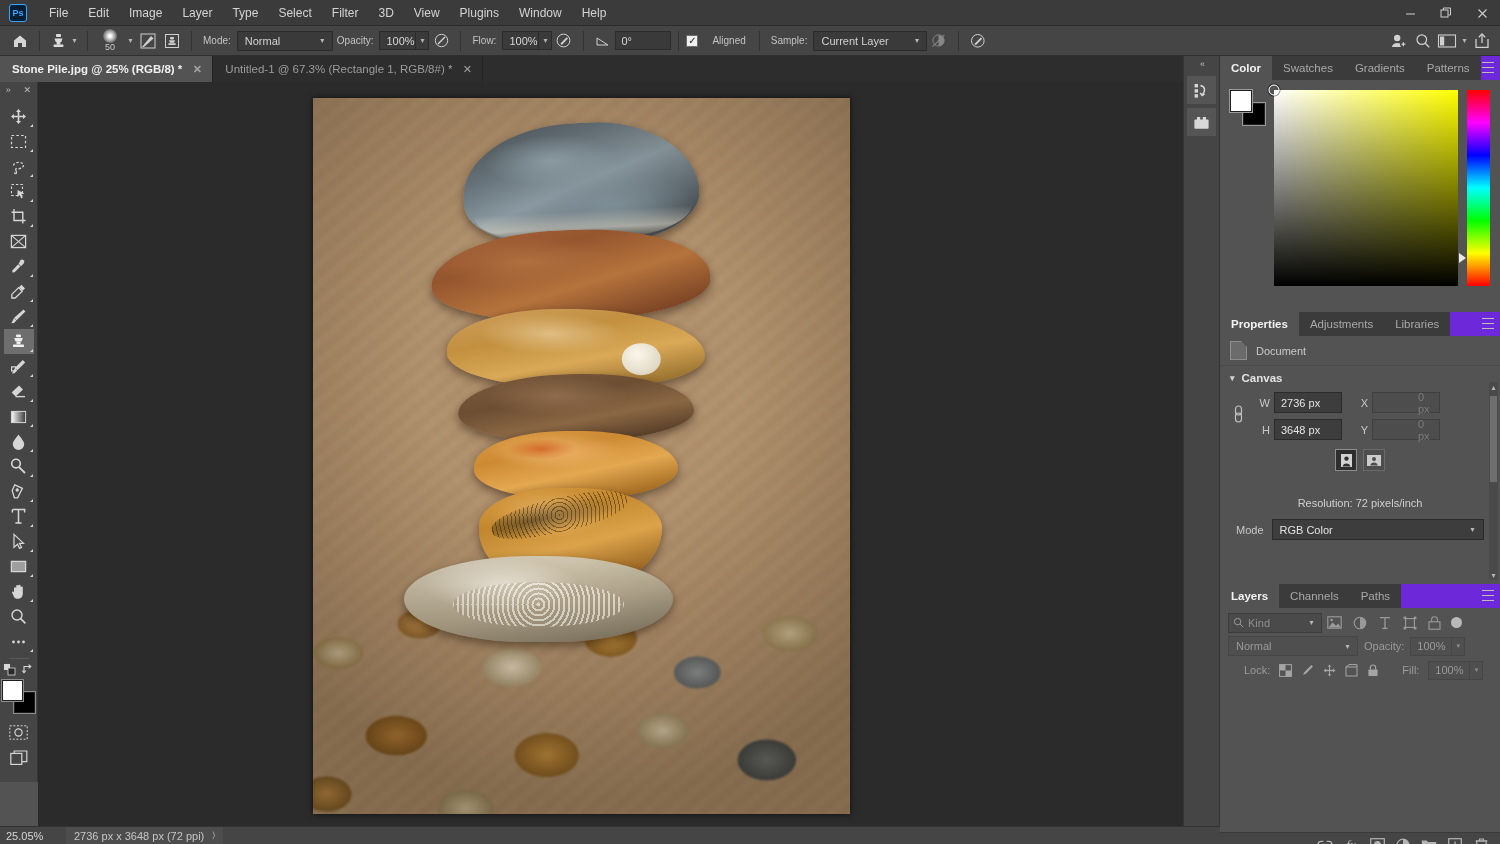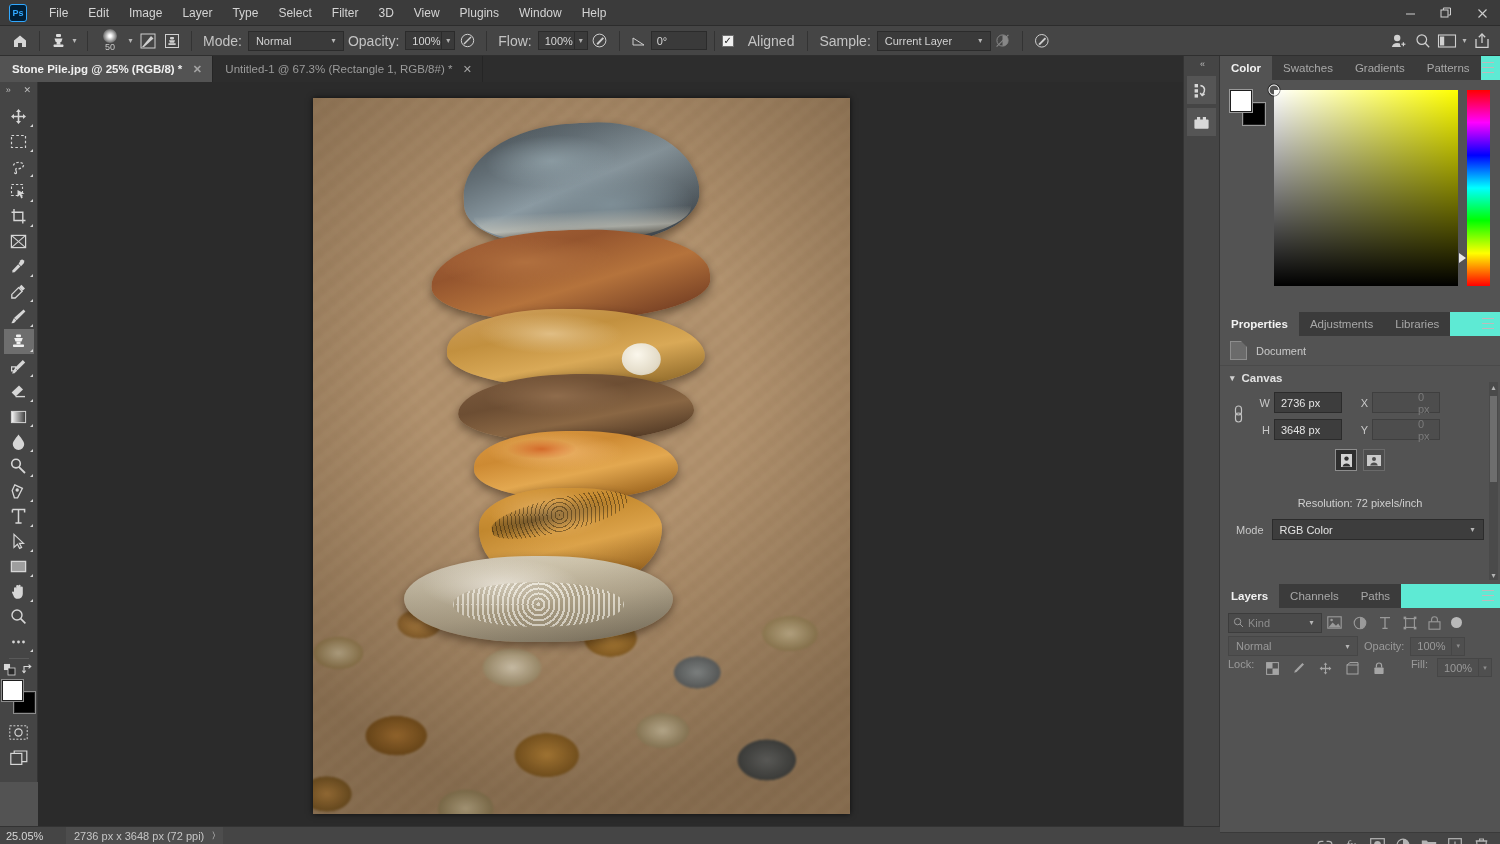--- a/index.html
+++ b/index.html
@@ -40,21 +40,21 @@
   .optionsbar {
     position: absolute; left: 0; top: 26px; width: 1500px; height: 30px;
     background: #454545; border-bottom: 1px solid #2f2f2f;
     display: flex; align-items: center;
   }
   .ob-sep { width: 1px; height: 20px; background: #333; margin: 0 7px; }
   .ob-icon {
     width: 24px; height: 22px; display: flex; align-items: center; justify-content: center;
     color: #d0d0d0;
   }
-  .ob-label { font-size: 14px; color: #c3c3c3; margin: 0 6px 0 4px; white-space: nowrap; }
+  .ob-label { font-size: 10px; color: #c3c3c3; margin: 0 6px 0 4px; white-space: nowrap; }
   .ob-tool-preset {
     display: flex; align-items: center; height: 22px;
   }
   .tool-thumb {
     width: 22px; height: 22px; display: flex; align-items: center; justify-content: center;
     color: #dcdcdc;
   }
   .caret {
     width: 11px; text-align: center; color: #b6b6b6; font-size: 8px;
   }
@@ -309,21 +309,21 @@
   .rail-btn {
     width: 29px; height: 28px; margin: 4px auto 0 auto; background: #555;
     display: flex; align-items: center; justify-content: center; color: #d8d8d8;
   }
 
   .rightpanel {
     position: absolute; right: 0; top: 56px; width: 280px; height: 788px;
     background: #454545;
   }
   .panel-tabs {
-    display: flex; align-items: stretch; height: 24px; background: #5eead4;
+    display: flex; align-items: stretch; height: 24px; background: #6d28d9;
     position: relative;
   }
   .ptab {
     padding: 0 11px; height: 24px; line-height: 24px; font-size: 11.5px;
     color: #a8a8a8; background: #3b3b3b; white-space: nowrap;
   }
   .ptab.active { background: #535353; color: #f2f2f2; font-weight: bold; }
   .panel-menu {
     position: absolute; right: 6px; top: 6px; width: 12px; height: 11px;
     display: flex; flex-direction: column; justify-content: space-between;
@@ -422,21 +422,21 @@
     display: flex; align-items: center; justify-content: space-between; padding: 0 4px 0 7px;
     color: #9a9a9a; font-size: 11px;
   }
   .opa-label { font-size: 11px; color: #9a9a9a; }
   .opa-field {
     width: 42px; height: 19px; background: #4f4f4f; border: 1px solid #464646;
     display: flex; align-items: center; justify-content: center; color: #9a9a9a; font-size: 11px;
   }
   .mini-arw { width: 13px; height: 19px; background: #4f4f4f; border: 1px solid #464646; border-left: none;
     display: flex; align-items: center; justify-content: center; font-size: 7px; color: #8d8d8d; }
-  .lock-row { display: flex; align-items: flex-start; height: 24px; padding: 0 8px; gap: 9px; }
+  .lock-row { display: flex; align-items: center; height: 24px; padding: 0 24px; gap: 9px; }
   .lock-ic { width: 20px; height: 20px; display: flex; align-items: center; justify-content: center; color: #a5a5a5; }
   .layer-list { margin-top: 4px; border-top: 1px solid #3f3f3f; }
   .layer-row {
     display: flex; align-items: center; height: 36px; background: #5f5f5f; gap: 0;
     border-bottom: 1px solid #4a4a4a;
   }
   .eye { width: 26px; display: flex; align-items: center; justify-content: center; color: #e0e0e0; }
   .lthumb {
     width: 30px; height: 30px; border: 1px solid #2b2b2b; overflow: hidden; position: relative;
     background: #b08a52;

